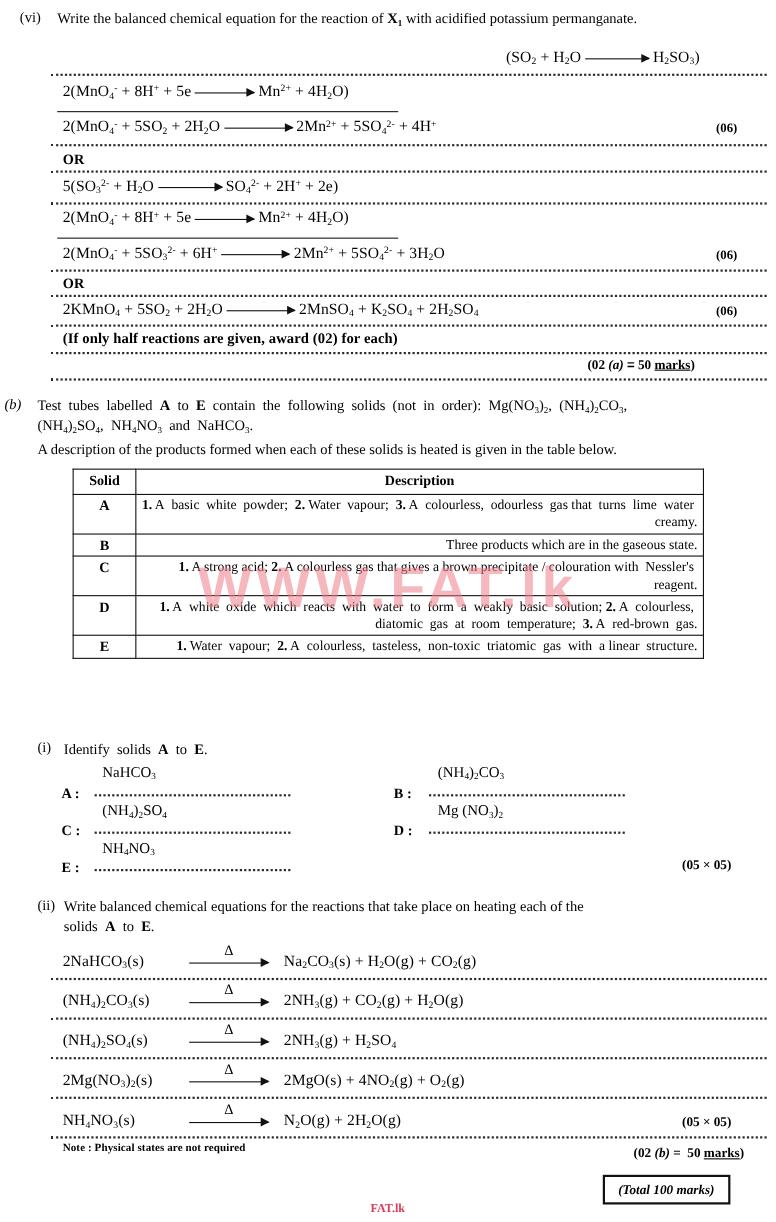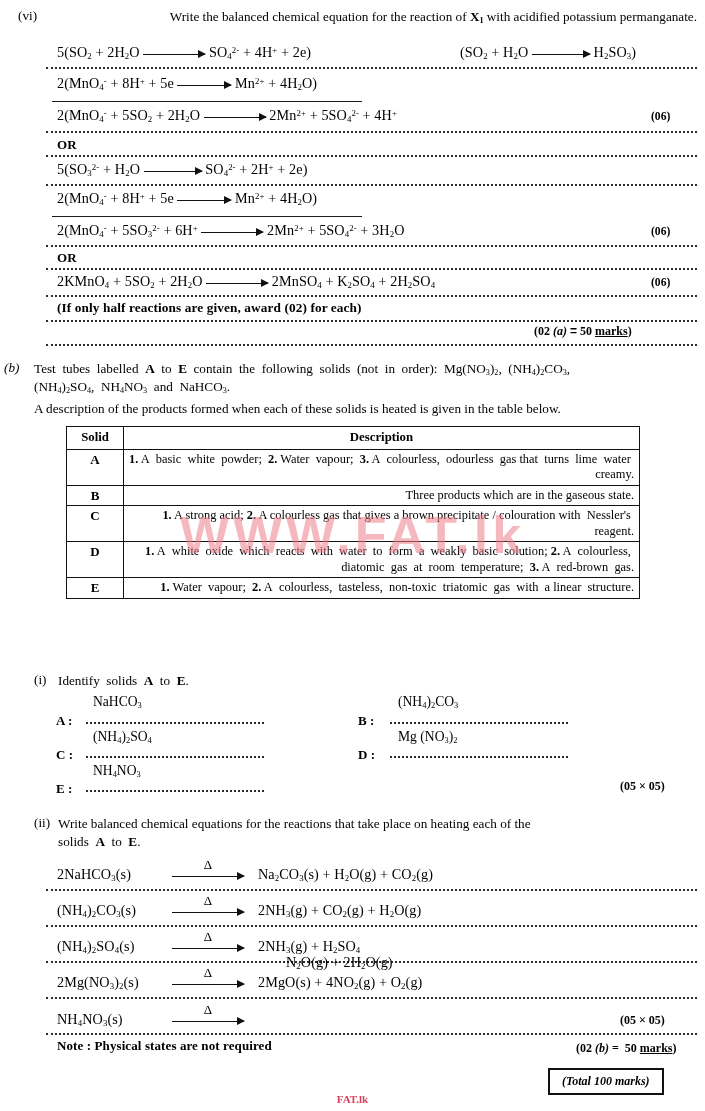--- a/index.html
+++ b/index.html
@@ -154,27 +154,24 @@
   }
 </style>
 </head>
 <body>
 
 <div class="page">
 
   <div class="watermark">WWW.FAT.lk</div>
 
   <div class="qnum" style="left:18px; top:8px;">(vi)</div>
-  <div class="qhead" style="left:52px; top:8px; width:645px;text-align:right;">
+  <div class="qhead" style="left:52px; top:8px; width:645px;">
     <span>Write the balanced chemical equation for the reaction of </span><span class="b"><span>X</span><sub>1</sub></span><span> with acidified potassium permanganate.</span>
   </div>
 
-  <div class="eq" style="left:57px; top:44px;">
-    5(SO<sub>2</sub> + 2H<sub>2</sub>O <span class="arrow" style="width:62px;"><span class="shaft"></span><span class="head"></span></span> SO<sub>4</sub><sup>2-</sup> + 4H<sup>+</sup> + 2e)
-  </div>
   <div class="eq" style="left:460px; top:44px;">
     (SO<sub>2</sub> + H<sub>2</sub>O <span class="arrow" style="width:58px;"><span class="shaft"></span><span class="head"></span></span> H<sub>2</sub>SO<sub>3</sub>)
   </div>
   <div class="dotline" style="left:46px; top:67px; width:651px;"></div>
 
   <div class="eq" style="left:57px; top:75px;">
     2(MnO<sub>4</sub><sup>-</sup> + 8H<sup>+</sup> + 5e <span class="arrow" style="width:54px;"><span class="shaft"></span><span class="head"></span></span> Mn<sup>2+</sup> + 4H<sub>2</sub>O)
   </div>
   <div class="solidline" style="left:52px; top:101px; width:310px;"></div>
   <div class="dotline" style="left:46px; top:100px; width:651px; opacity:0;"></div>
@@ -307,24 +304,24 @@
   <div class="eq" style="left:258px; top:938px;">2NH<sub>3</sub>(g) + H<sub>2</sub>SO<sub>4</sub></div>
   <div class="dotline" style="left:46px; top:961px; width:651px;"></div>
 
   <div class="eq" style="left:57px; top:974px;">2Mg(NO<sub>3</sub>)<sub>2</sub>(s)</div>
   <div class="eq" style="left:172px; top:974px;"><span class="arrow" style="width:72px;"><span class="shaft"></span><span class="head"></span><span class="delta">Δ</span></span></div>
   <div class="eq" style="left:258px; top:974px;">2MgO(s) + 4NO<sub>2</sub>(g) + O<sub>2</sub>(g)</div>
   <div class="dotline" style="left:46px; top:997px; width:651px;"></div>
 
   <div class="eq" style="left:57px; top:1011px;">NH<sub>4</sub>NO<sub>3</sub>(s)</div>
   <div class="eq" style="left:172px; top:1011px;"><span class="arrow" style="width:72px;"><span class="shaft"></span><span class="head"></span><span class="delta">Δ</span></span></div>
-  <div class="eq" style="left:258px; top:954px;margin-left:28px;">N<sub>2</sub>O(g) + 2H<sub>2</sub>O(g)</div>
+  <div class="eq" style="left:258px; top:1011px;">N<sub>2</sub>O(g) + 2H<sub>2</sub>O(g)</div>
   <div class="marks" style="left:620px; top:1013px; font-size:12px;">(05 × 05)</div>
   <div class="dotline" style="left:46px; top:1033px; width:651px;"></div>
 
-  <div class="eq" style="left:57px; top:1038px; font-weight:bold; font-size:13px;">Note : Physical states are not required</div>
+  <div class="eq" style="left:57px; top:1038px; font-weight:bold; font-size:10px;">Note : Physical states are not required</div>
   <div class="marks" style="left:576px; top:1041px; font-size:12px;">(02 <span class="i">(b)</span> =&nbsp; 50 <u>marks</u>)</div>
 
   <div class="totalbox" style="left:548px; top:1068px;">(Total 100 marks)</div>
 
   <div class="footer" style="left:0; top:1093px;">FAT.lk</div>
 
 </div>
 
 </body></html>

